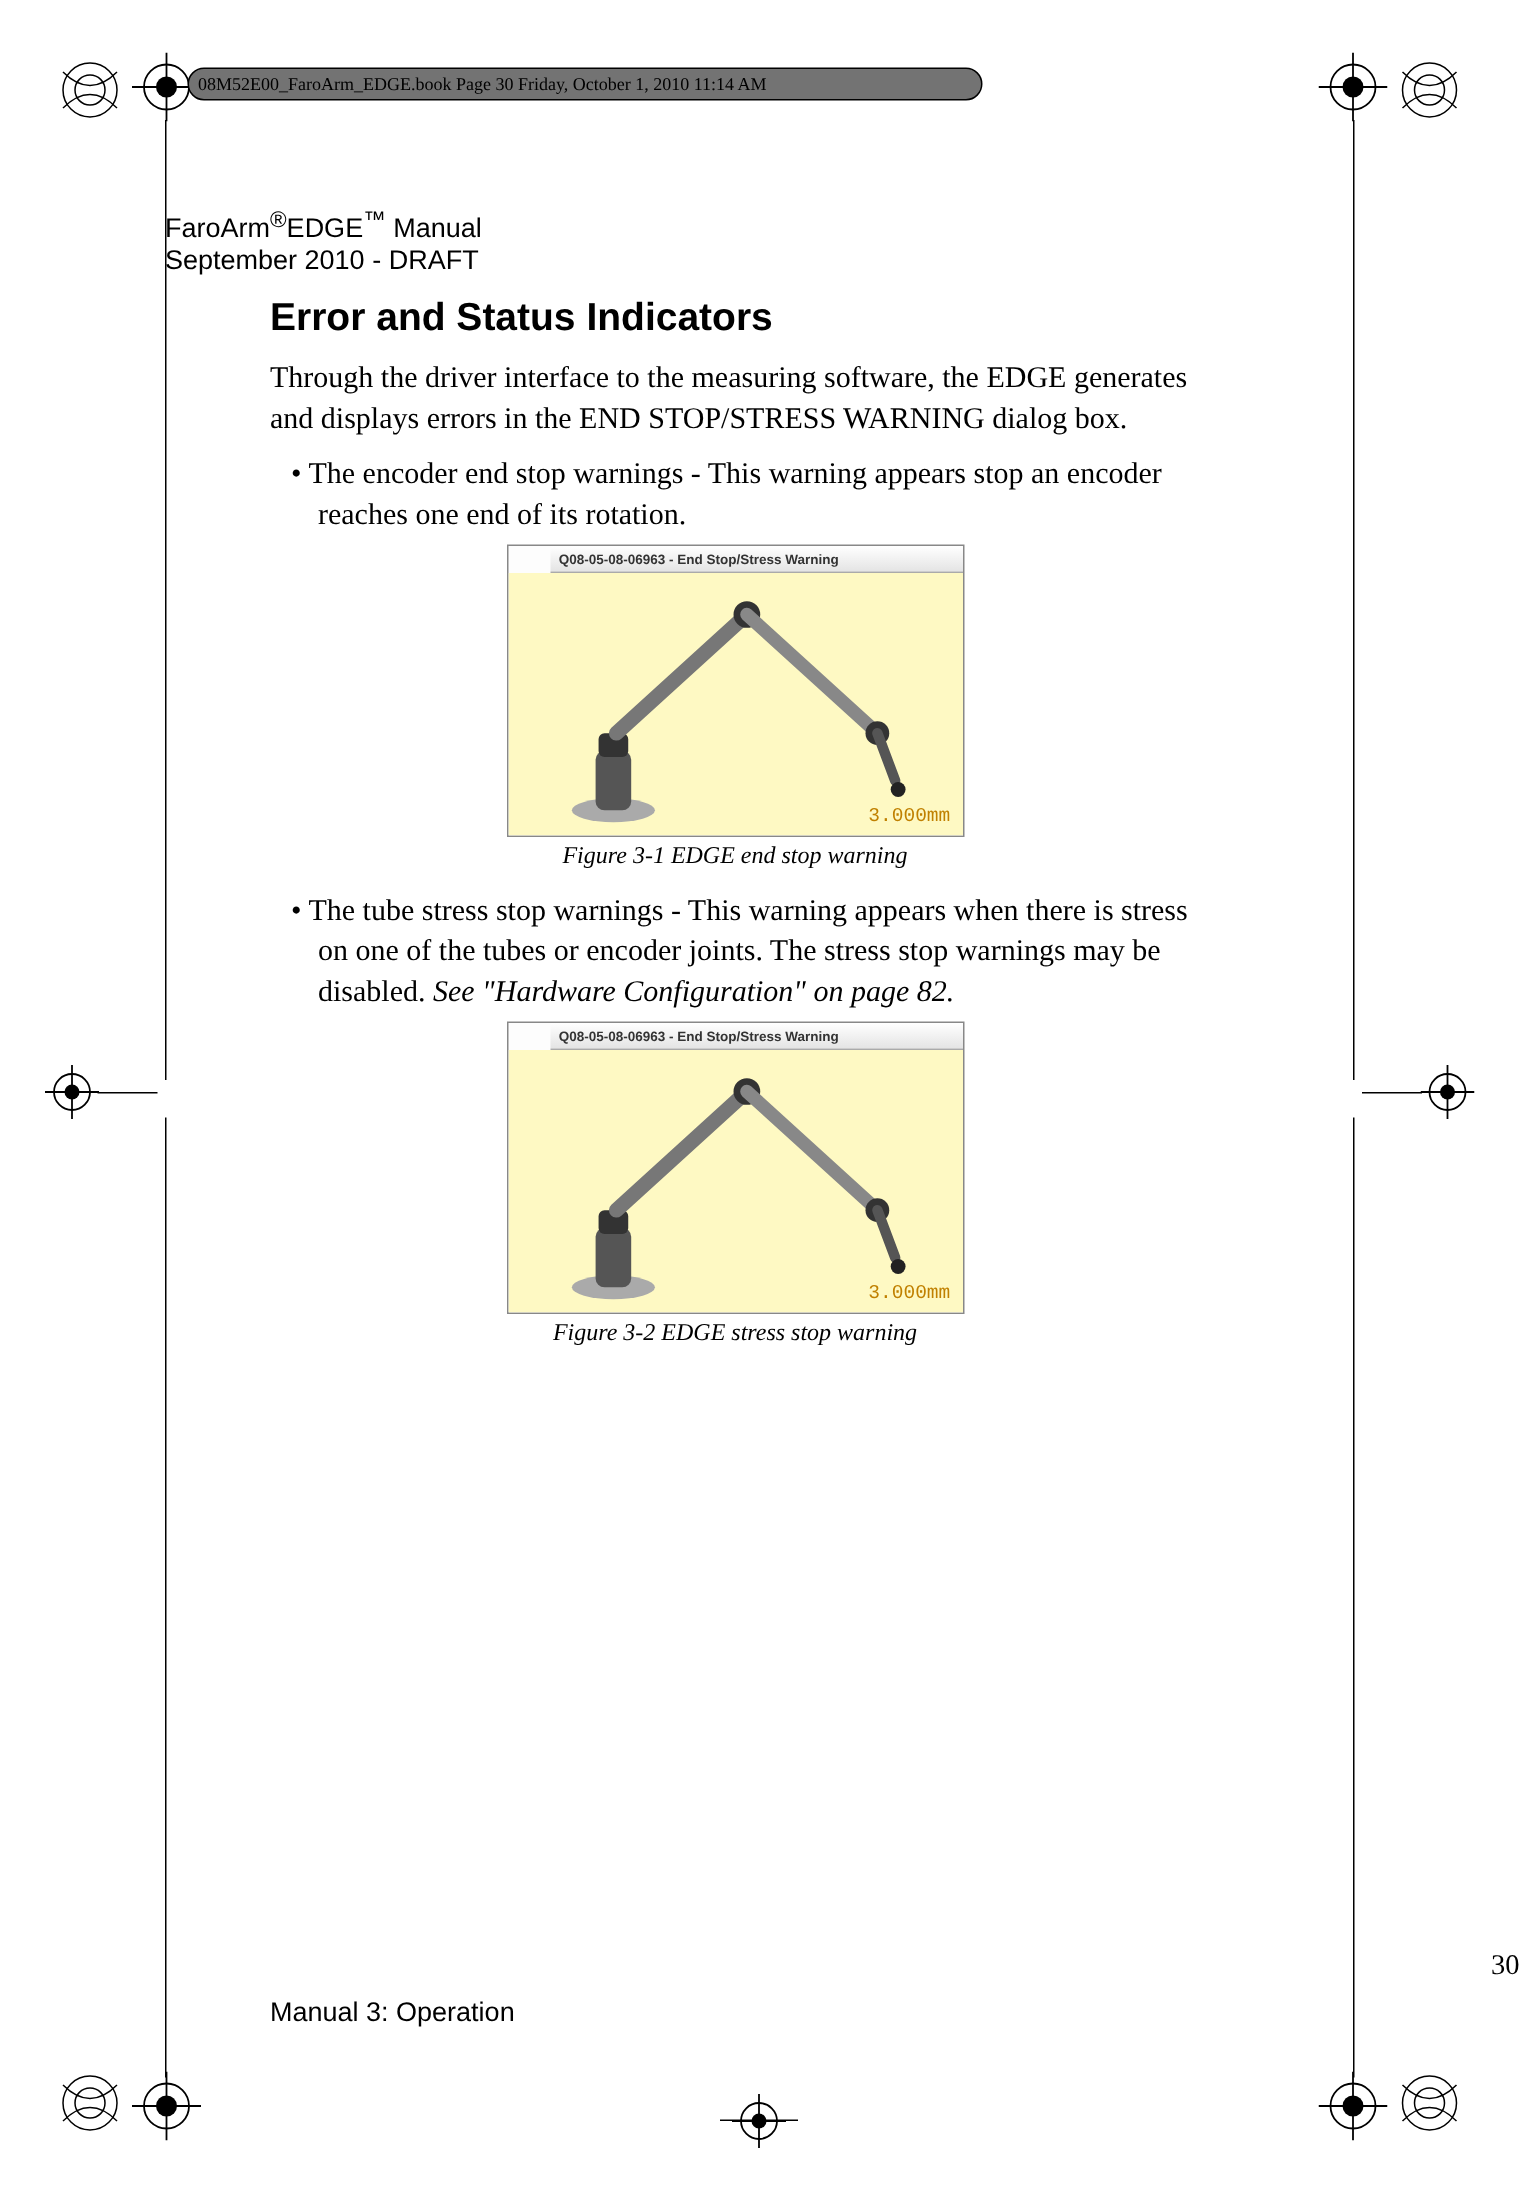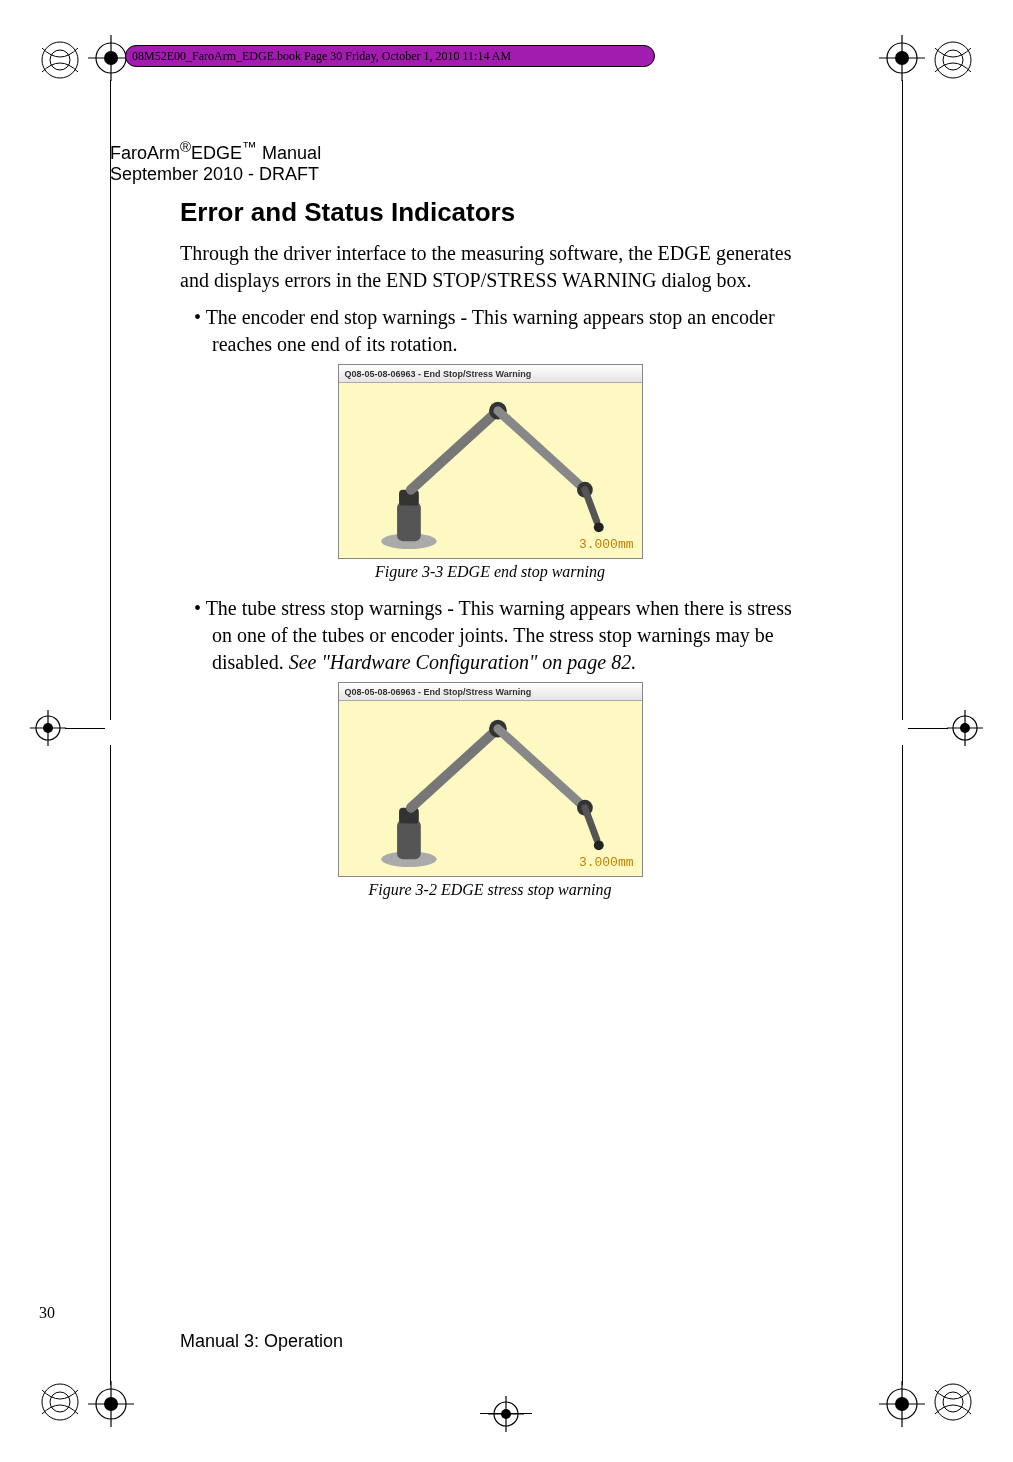--- a/index.html
+++ b/index.html
@@ -40,21 +40,21 @@
     top: 45px;
     width: 530px;
     height: 22px;
     border: 1px solid #000;
     border-radius: 11px;
     display: flex;
     align-items: center;
     padding-left: 6px;
     font-family: "Times New Roman", serif;
     font-size: 12px;
-    background: #a21caf;
+    background: #737373;
   }
   .content {
     position: absolute;
     left: 110px;
     top: 138px;
     width: 690px;
   }
   .manual-title { font-family: Arial, Helvetica, sans-serif; font-size: 18px; }
   .manual-date { font-family: Arial, Helvetica, sans-serif; font-size: 18px; margin-bottom: 12px;}
   .section-block { margin-left: 70px; }
@@ -89,20 +89,21 @@
     margin-top: 6px;
     margin-bottom: 14px;
   }
   .fig-box {
     width: 305px;
     height: 195px;
     border: 1px solid #888;
     position: relative;
     overflow: hidden;
     background: #fdfdfd;
+    padding-left: 28px;
   }
   .fig-titlebar {
     width: 100%;
     height: 18px;
     background: linear-gradient(#fff, #e4e4e4);
     border-bottom: 1px solid #aaa;
     font-family: Arial, sans-serif;
     font-weight: bold;
     font-size: 9px;
     display: flex;
@@ -130,23 +131,23 @@
     font-style: italic;
     font-size: 16px;
     text-align: center;
     margin-top: 4px;
   }
   .ital { font-style: italic; }
   .page-number {
     position: absolute;
     left: 0; right: 0;
     bottom: 140px;
-    text-align: left;
-    font-family: "Times New Roman", serif;
-    font-size: 16px;
+    text-align: right;
+    font-family: "Times New Roman", serif;
+    font-size: 19px;
     padding-left: 39px;
   }
   .chapter-footer {
     position: absolute;
     left: 180px;
     bottom: 110px;
     font-family: Arial, Helvetica, sans-serif;
     font-size: 18px;
   }
 </style>
@@ -283,21 +284,21 @@
             <line x1="72" y1="108" x2="160" y2="28" stroke="#777" stroke-width="10" stroke-linecap="round"></line>
             <circle cx="160" cy="28" r="9" fill="#333"></circle>
             <line x1="160" y1="28" x2="248" y2="108" stroke="#888" stroke-width="9" stroke-linecap="round"></line>
             <circle cx="248" cy="108" r="8" fill="#333"></circle>
             <line x1="248" y1="108" x2="260" y2="140" stroke="#555" stroke-width="7" stroke-linecap="round"></line>
             <circle cx="262" cy="146" r="5" fill="#222"></circle>
           </svg>
           <div class="fig-readout">3.000mm</div>
         </div>
       </div>
-      <div class="fig-caption">Figure 3-3 EDGE end stop warning</div>
+      <div class="fig-caption">Figure 3-1 EDGE end stop warning</div>
     </div>
 
     <div class="bullet">
       <span>The tube stress stop warnings - This warning appears when there is stress on one of the tubes or encoder joints. The stress stop warnings may be disabled. </span><span class="ital">See "Hardware Configuration" on page 82.</span>
     </div>
 
     <div class="fig-wrap">
       <div class="fig-box">
         <div class="fig-titlebar">Q08-05-08-06963 - End Stop/Stress Warning</div>
         <div class="fig-body">

